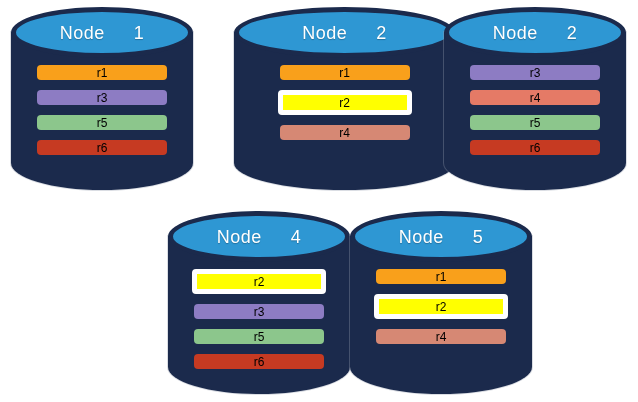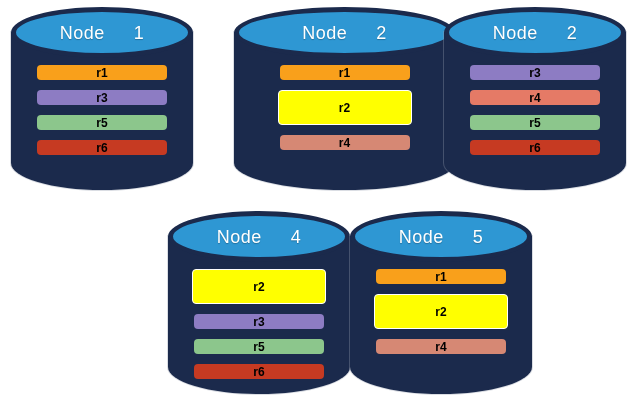--- a/index.html
+++ b/index.html
@@ -70,27 +70,27 @@
   .bar {
     box-sizing: border-box;
     width: 130px;
     height: 15px;
     border-radius: 4px;
     display: flex;
     align-items: center;
     justify-content: center;
     color: var(--bar-label, #000000);
     font-size: 12px;
-    font-weight: bold;
+    font-weight: normal;
     line-height: 1;
   }
   .bar.outlined {
     width: 134px;
-    height: 35px;
-    border: 1px solid #0c4a6e;
+    height: 25px;
+    border: 5px solid #0c4a6e;
   }
 </style>
 </head>
 <body>
 
 <div class="canvas" id="canvas">
   <div class="node">
     <div class="cyl-body"></div>
     <div class="cyl-top">
       <span class="node-label">Node  1</span>

